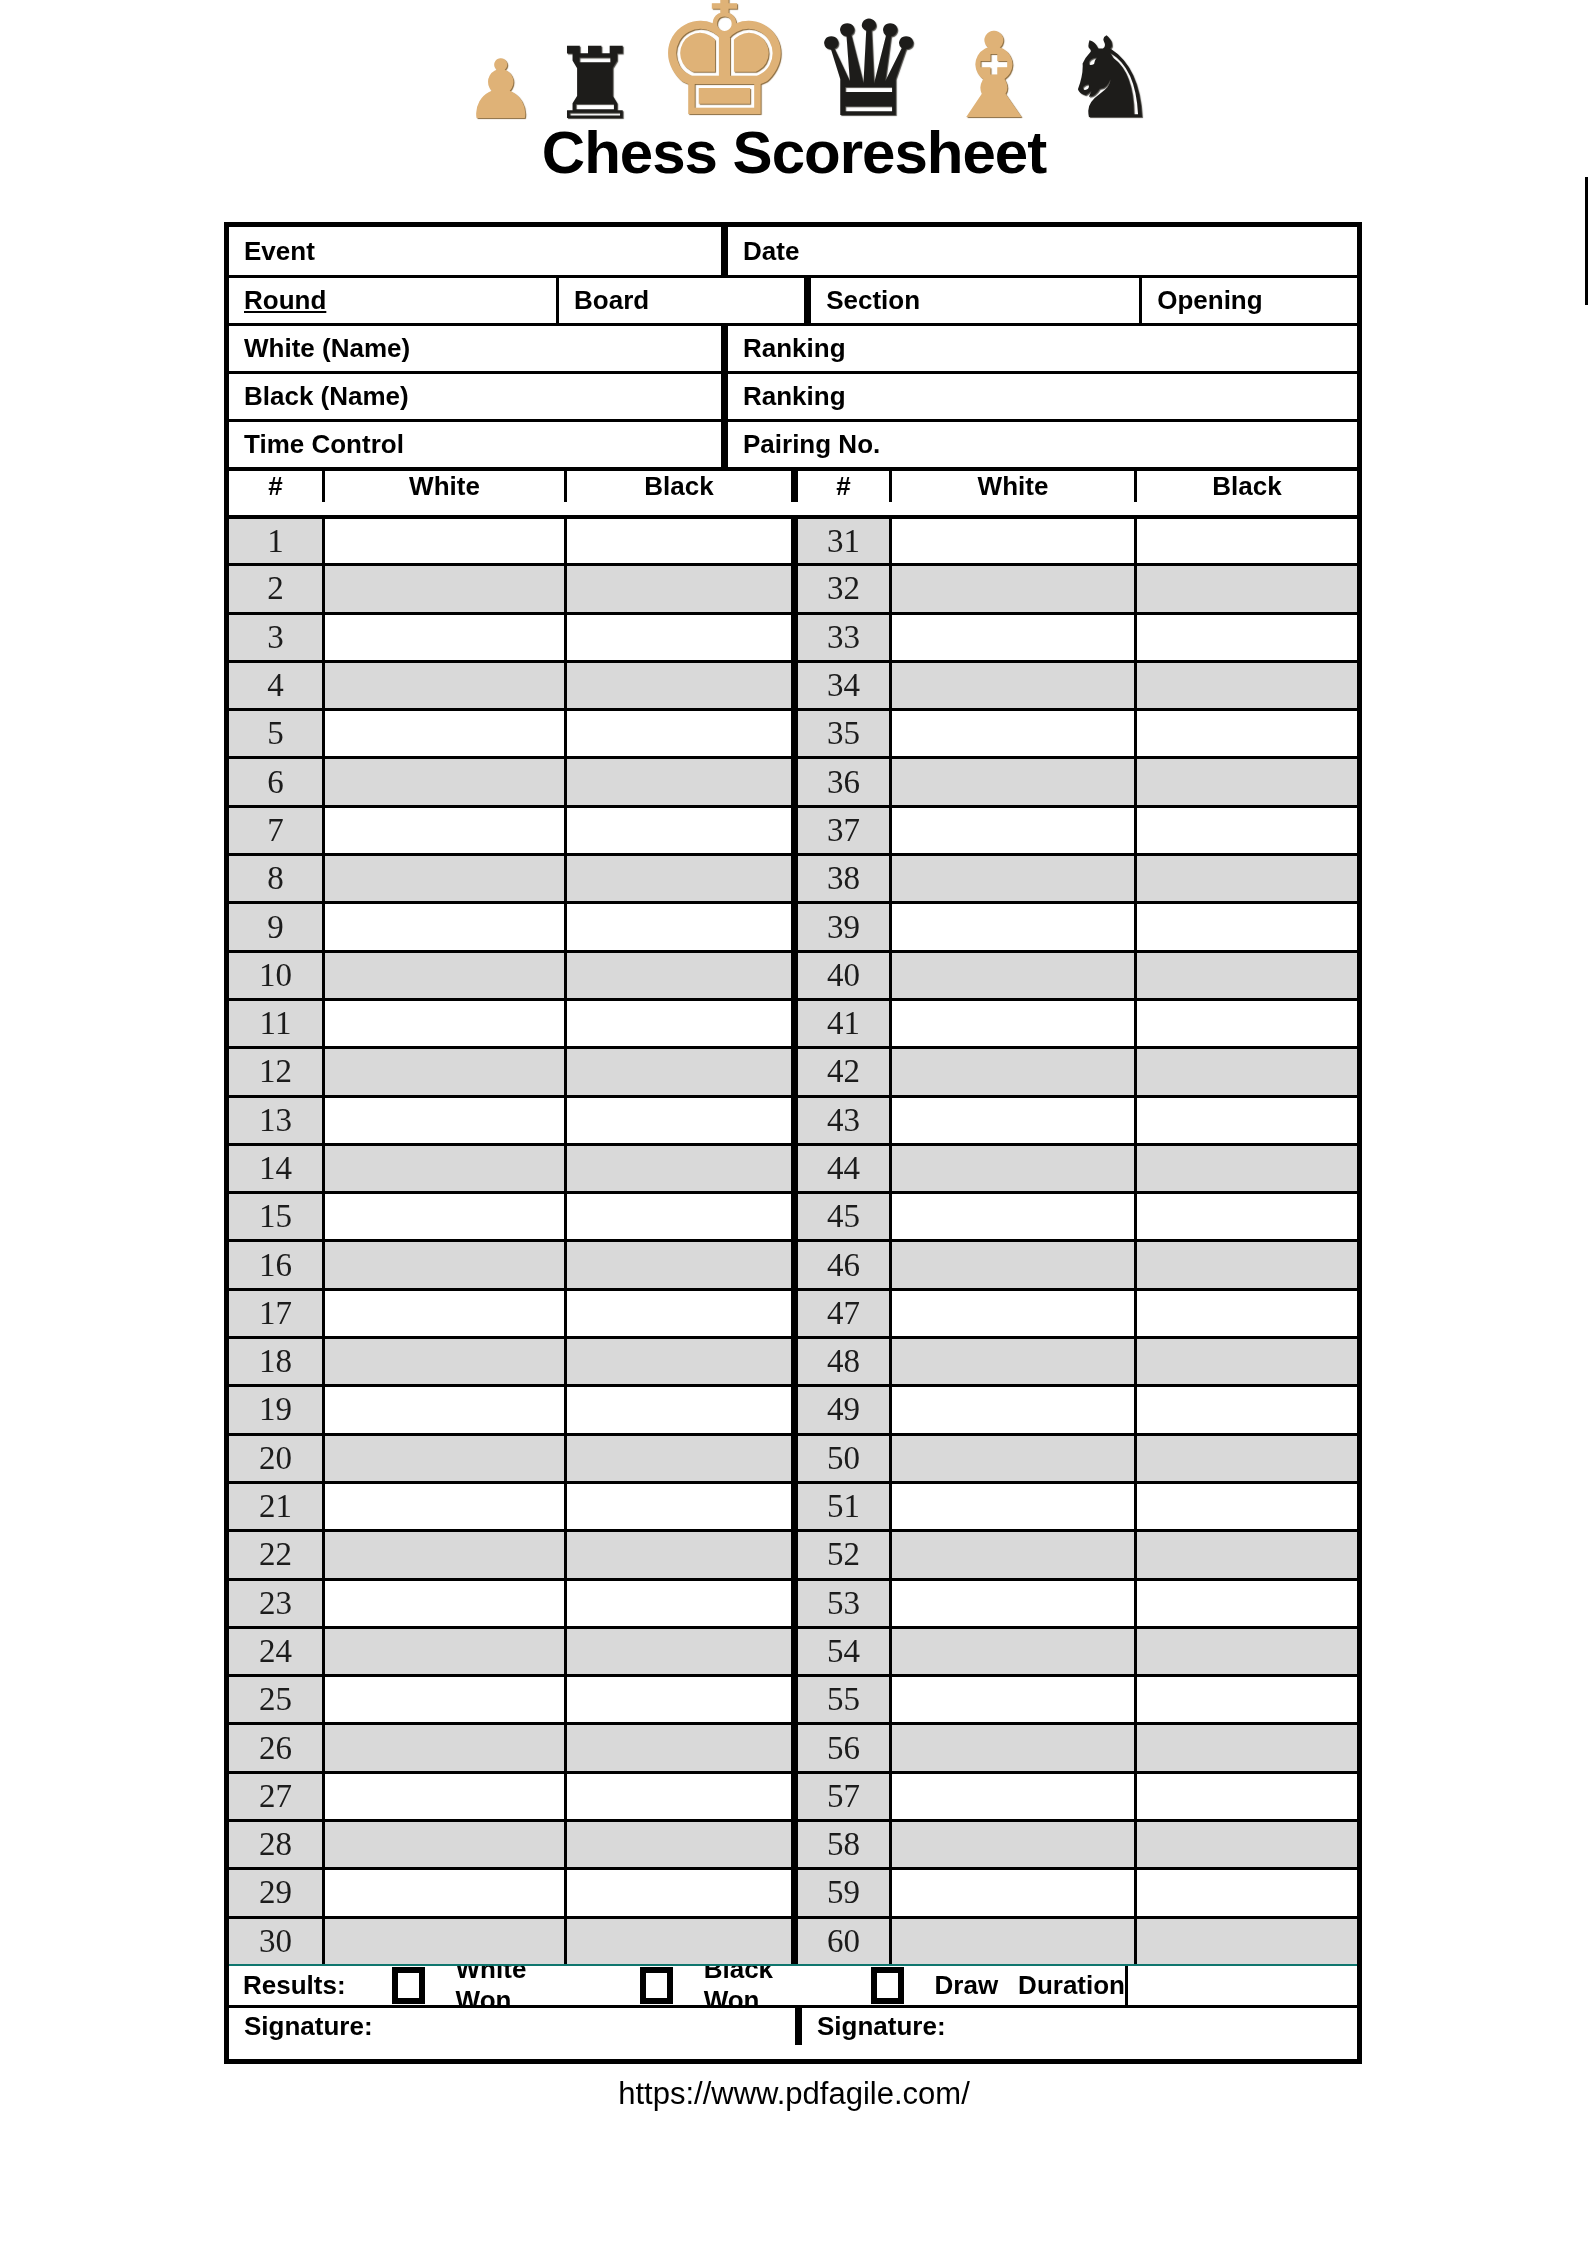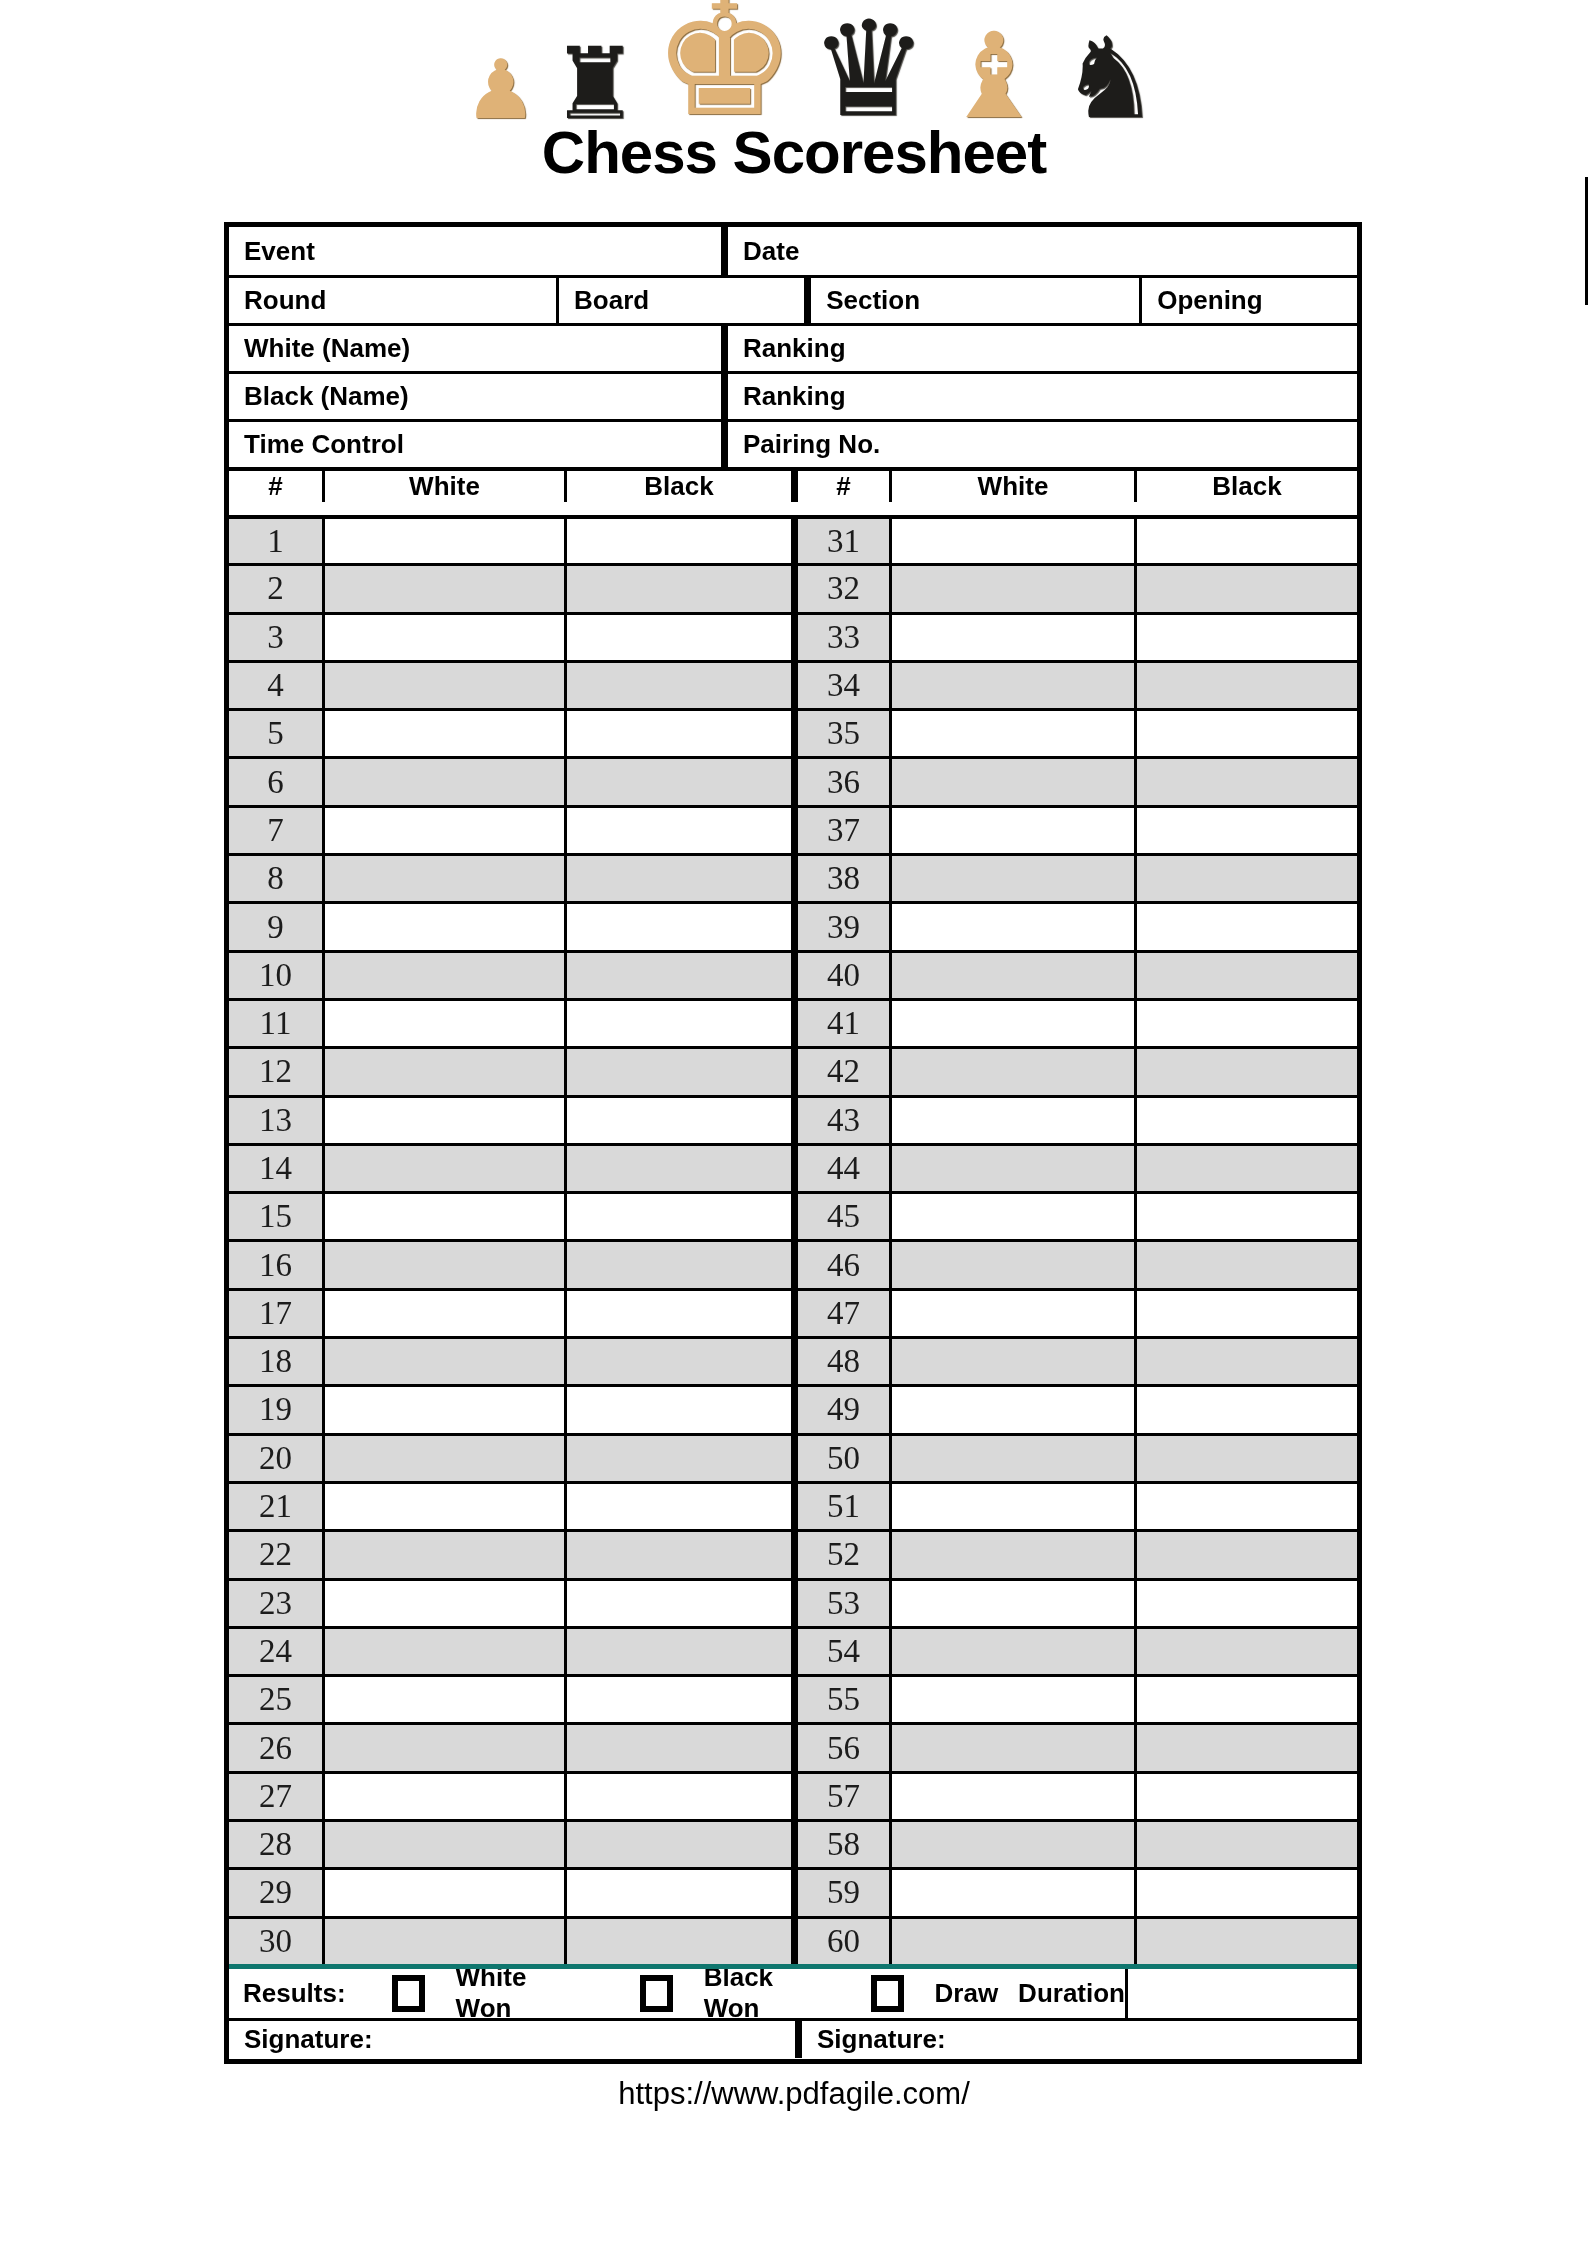--- a/index.html
+++ b/index.html
@@ -33,39 +33,39 @@
   .r.first { border-top:none; }
   .c { box-sizing:border-box; border-left:3px solid #000; display:flex; align-items:center; overflow:hidden; }
   .c.cfirst { border-left:none; }
   .spine { flex:none; width:7px; background:#000; }
 
   .fieldrow { height:48px; }
   .lbl { font-size:26px; font-weight:bold; padding-left:15px; white-space:nowrap; }
 
   
   .w-halfL { width:492px; } .w-halfR { width:559px; }
-  .w-round { width:335px; } .w-board { width:254px; }
+  .w-round { width:335px;text-decoration:underline; } .w-board { width:254px; }
   .w-section { width:336px; } .w-opening { width:223px; }
 
   
   .mhead { height:48px; }
   .mhead .c { justify-content:center; font-weight:bold; font-size:26px; }
   .mhead .r { border-top:4px solid #000; }
   .mrow { height:48.3px; }
   .mrow.thick-top { border-top:4px solid #000; }
   .w-numL { width:93px; } .w-wL { width:242px; } .w-bL { width:227px; }
   .w-numR { width:91px; } .w-wR { width:245px; } .w-bR { width:223px; }
   .num {
     justify-content:center; background:#d9d9d9;
     font-family:"Liberation Serif", serif; font-size:33px; color:#1c1c1c;
   }
   .mrow.shade .mv { background:#d9d9d9; }
 
   
-  .resrow { height:54px; border-top:5px solid #0f766e; }
+  .resrow { height:41px; border-top:2px solid #0f766e; }
   .w-resmain { width:896px; } .w-resval { width:232px; }
   .res-label { font-size:26px; font-weight:bold; padding-left:14px; }
   .res-item { display:flex; align-items:center; font-size:26px; font-weight:bold;gap:30px; }
   .chk {
     flex:none; display:inline-block; width:21px; height:25px;
     border:6px solid #000; background:#fff; box-sizing:content-box; margin-right:1px;
   }
   .gap1 { margin-left:46px; } .gap2 { margin-left:57px;padding-left:14px; } .gap3 { margin-left:55px; }
   .duration { margin-left:20px; font-size:26px; font-weight:bold; }
 

